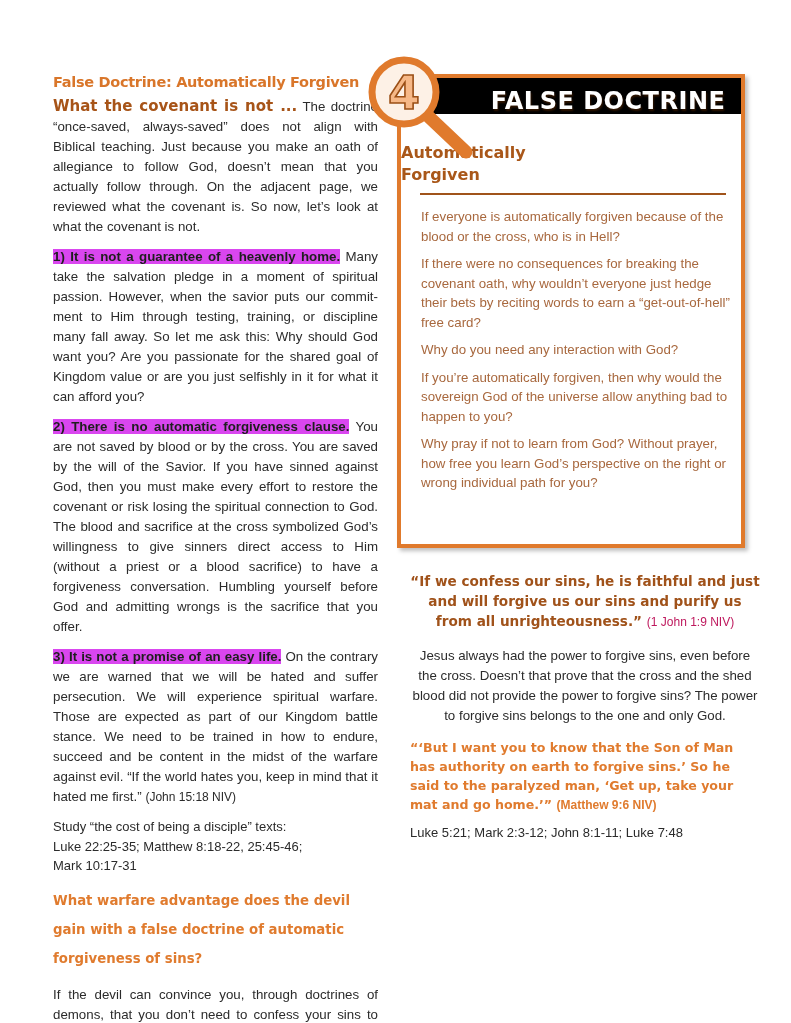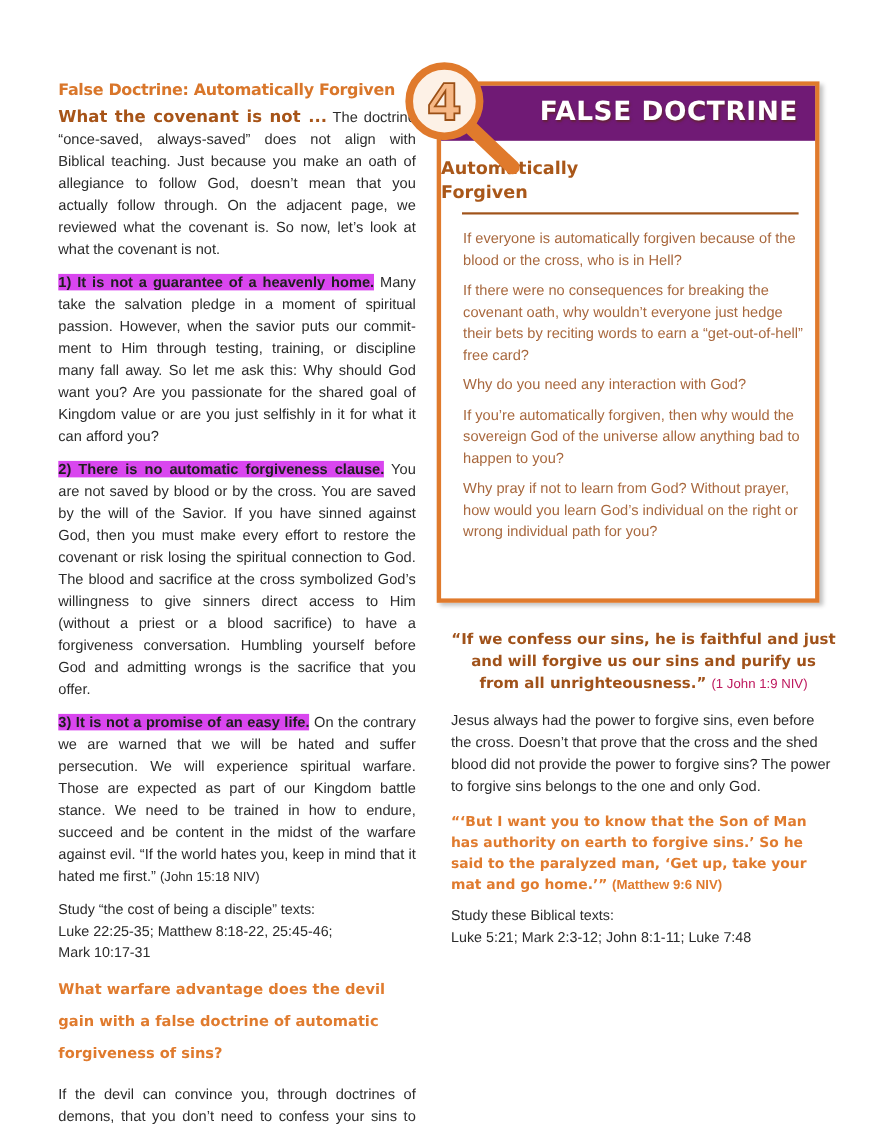--- a/index.html
+++ b/index.html
@@ -12,21 +12,21 @@
   .h-section { font-family:"DejaVu Sans", sans-serif; font-weight:bold; color:#d9762a; font-size:14.5px; letter-spacing:-0.3px; margin:0 0 6px 0; }
   .body-text { font-size:13.3px; line-height:20px; text-align:justify; margin:0; }
   .para { margin:0 0 10px 0; }
   .lead { font-family:"DejaVu Sans", sans-serif; font-weight:bold; color:#a75418; font-size:15px; }
   .hl { background:#d946ef; font-weight:bold; color:#1e1e1e; }
   .plain { font-size:13px; line-height:19.5px; margin:0 0 10px 0; text-align:left; }
   .q-orange { font-family:"DejaVu Sans", sans-serif; font-weight:bold; color:#e07b2e; font-size:13.3px; line-height:29px; margin:4px 0 12px 0; }
 
   
   .box { left:397px; top:74px; width:348px; height:474px; border:4px solid #e07a2c; box-sizing:border-box; background:#fff; box-shadow:3px 3px 4px rgba(0,0,0,0.25); }
-  .box-header { position:absolute; left:0; top:0; right:0; height:50px; background:#701a75; }
+  .box-header { position:absolute; left:0; top:0; right:0; height:36px; background:#000000; }
   .box-title { position:absolute; left:74px; right:0; top:9px; text-align:center; font-family:"DejaVu Sans", sans-serif; font-weight:bold; font-size:24px; color:#ffffff; letter-spacing:0.5px; text-shadow:1px 2px 2px rgba(90,40,0,0.55); }
   .box-sub { position:absolute; left:0; right:0; top:64px; text-align:left; font-family:"DejaVu Sans", sans-serif; font-weight:bold; color:#a95719; font-size:16px; line-height:22px; }
   .box-rule { position:absolute; left:19px; width:306px; top:115px; height:2px; background:#a0531a; }
   .box-q { position:absolute; left:20px; width:318px; top:129px; color:#a8683e; font-size:13.3px; line-height:19.5px; }
   .box-q p { margin:0 0 8px 0; }
 
   .magnifier { left:366px; top:52px; width:120px; height:110px; }
 
   .right-col { left:410px; top:571px; width:350px; }
   .q-brown { font-family:"DejaVu Sans", sans-serif; font-weight:bold; color:#a0521a; font-size:13.6px; line-height:20px; text-align:center; margin:0 0 14px 0; }
@@ -68,39 +68,38 @@
   <div class="box-sub">
     <div>Automatically</div>
     <div>Forgiven</div>
   </div>
   <div class="box-rule"></div>
   <div class="box-q">
     <p>If everyone is automatically forgiven because of the blood or the cross, who is in Hell?</p>
     <p>If there were no consequences for breaking the covenant oath, why wouldn’t everyone just hedge their bets by reciting words to earn a “get-out-of-hell” free card?</p>
     <p>Why do you need any interaction with God?</p>
     <p>If you’re automatically forgiven, then why would the sovereign God of the universe allow anything bad to happen to you?</p>
-    <p>Why pray if not to learn from God? Without prayer, how would you learn God’s individual on the right or wrong individual path for you?</p>
+    <p>Why pray if not to learn from God? Without prayer, how free you learn God’s perspective on the right or wrong individual path for you?</p>
   </div>
 </div>
 
 <div class="abs magnifier">
   <svg width="120" height="110" viewBox="0 0 120 110">
     <line x1="62" y1="64" x2="100" y2="100" stroke="#e07a2c" stroke-width="13" stroke-linecap="round"></line>
     <circle cx="38" cy="40" r="32" fill="#fdf1e6" stroke="#e07a2c" stroke-width="7"></circle>
     <text x="38" y="57" text-anchor="middle" font-family="DejaVu Sans, sans-serif" font-size="46" font-weight="bold" fill="#f6b887" stroke="#9a4f16" stroke-width="1.6">4</text>
   </svg>
 </div>
 
 <div class="abs right-col">
   <div class="q-brown">
     <span>“If we confess our sins, he is faithful and just and will forgive us our sins and purify us from all unrighteousness.”</span>
     <span class="cite">(1 John 1:9 NIV)</span>
   </div>
-  <p class="body-text" style="text-align:left; margin-bottom:12px;">Jesus always had the power to forgive sins, even before the cross. Doesn’t that prove that the cross and the shed blood did not provide the power to forgive sins? The power to forgive sins belongs to the one and only God.</p>
+  <p class="body-text" style="text-align:center; margin-bottom:12px;">Jesus always had the power to forgive sins, even before the cross. Doesn’t that prove that the cross and the shed blood did not provide the power to forgive sins? The power to forgive sins belongs to the one and only God.</p>
   <div class="q-orange-c">
     <span>“‘But I want you to know that the Son of Man has authority on earth to forgive sins.’ So he said to the paralyzed man, ‘Get up, take your mat and go home.’”</span>
     <span class="cite cite-orange">(Matthew 9:6 NIV)</span>
   </div>
   <div class="plain" style="margin-bottom:16px;">
-    <div>Study these Biblical texts:</div>
     <div>Luke 5:21; Mark 2:3-12; John 8:1-11; Luke 7:48</div>
   </div>
 </div>
 
 </body></html>

